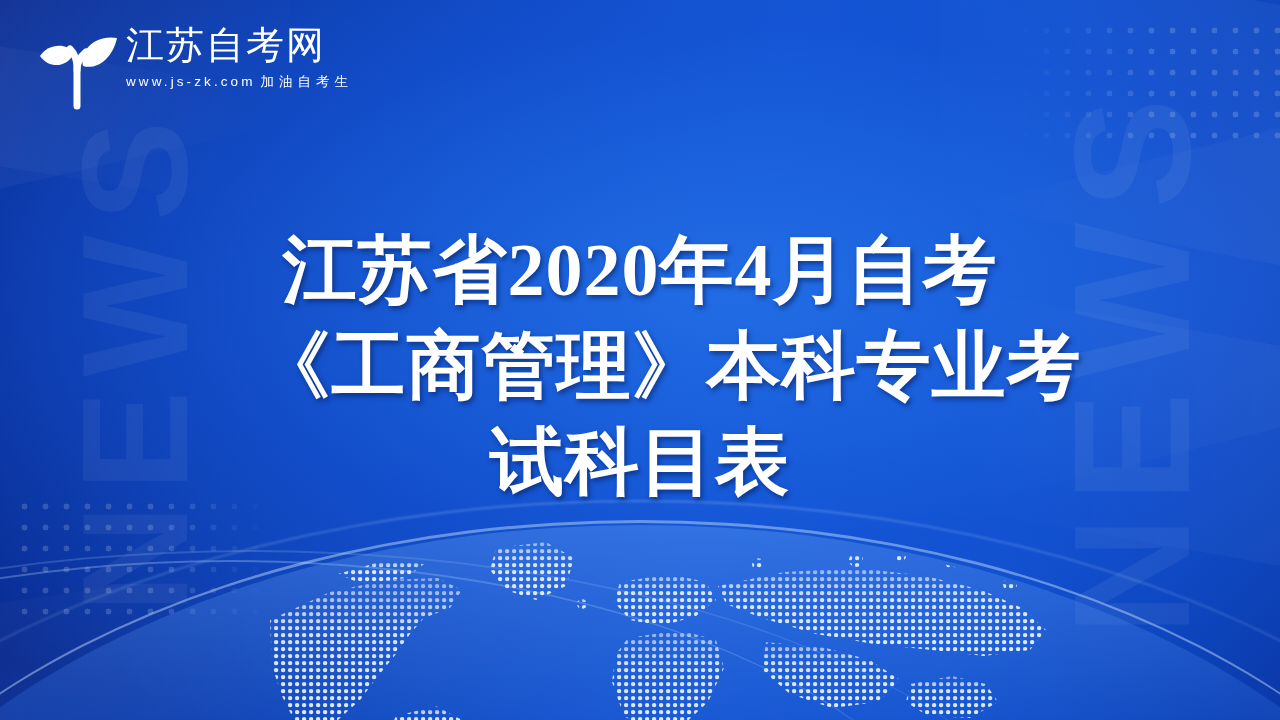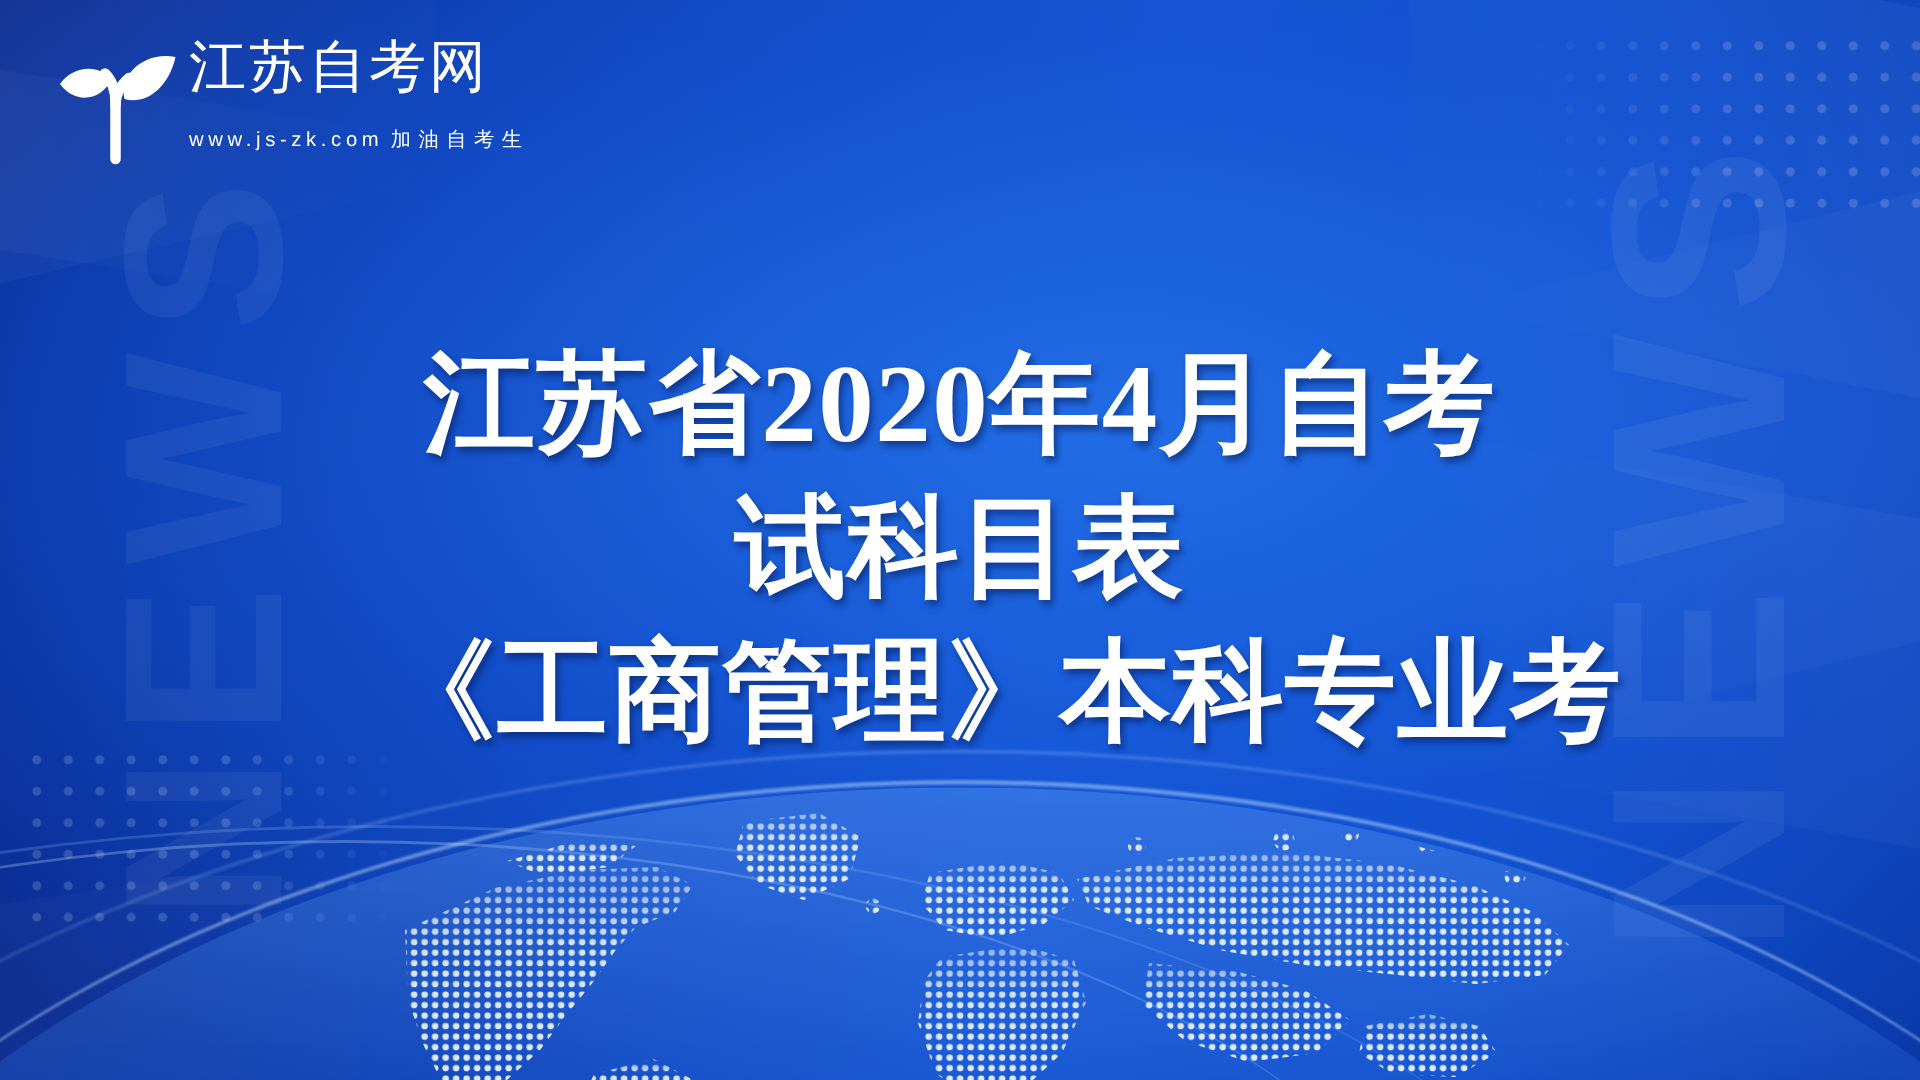--- a/index.html
+++ b/index.html
@@ -120,21 +120,21 @@
   .logo-text{margin-left:6px;padding-top:2px;}
   .logo-cn{
     font-family:"Liberation Sans","DejaVu Sans",sans-serif;
     font-weight:400;
     font-size:38px;
     line-height:1.15;
     color:#ffffff;
     letter-spacing:2px;
   }
   .logo-sub{
-    margin-top:16px;
+    margin-top:5px;
     font-size:13.5px;
     color:#ffffff;
     letter-spacing:3.1px;
     font-weight:400;
     white-space:nowrap;
   }
   .logo-sub .cn{letter-spacing:5px;margin-left:5px;}
 
   
   .headline{
@@ -232,17 +232,17 @@
     <div class="logo-text">
       <div class="logo-cn">江苏自考网</div>
       <div class="logo-sub">
         <span>www.js-zk.com</span><span class="cn">加油自考生</span>
       </div>
     </div>
   </div>
 
   <div class="headline">
     <span class="ln ln1">江苏省2020年4月自考</span>
+    <span class="ln ln2">《工商管理》本科专业考</span>
     <span class="ln ln3">试科目表</span>
-    <span class="ln ln2">《工商管理》本科专业考</span>
   </div>
 
 </div>
 
 </body></html>

